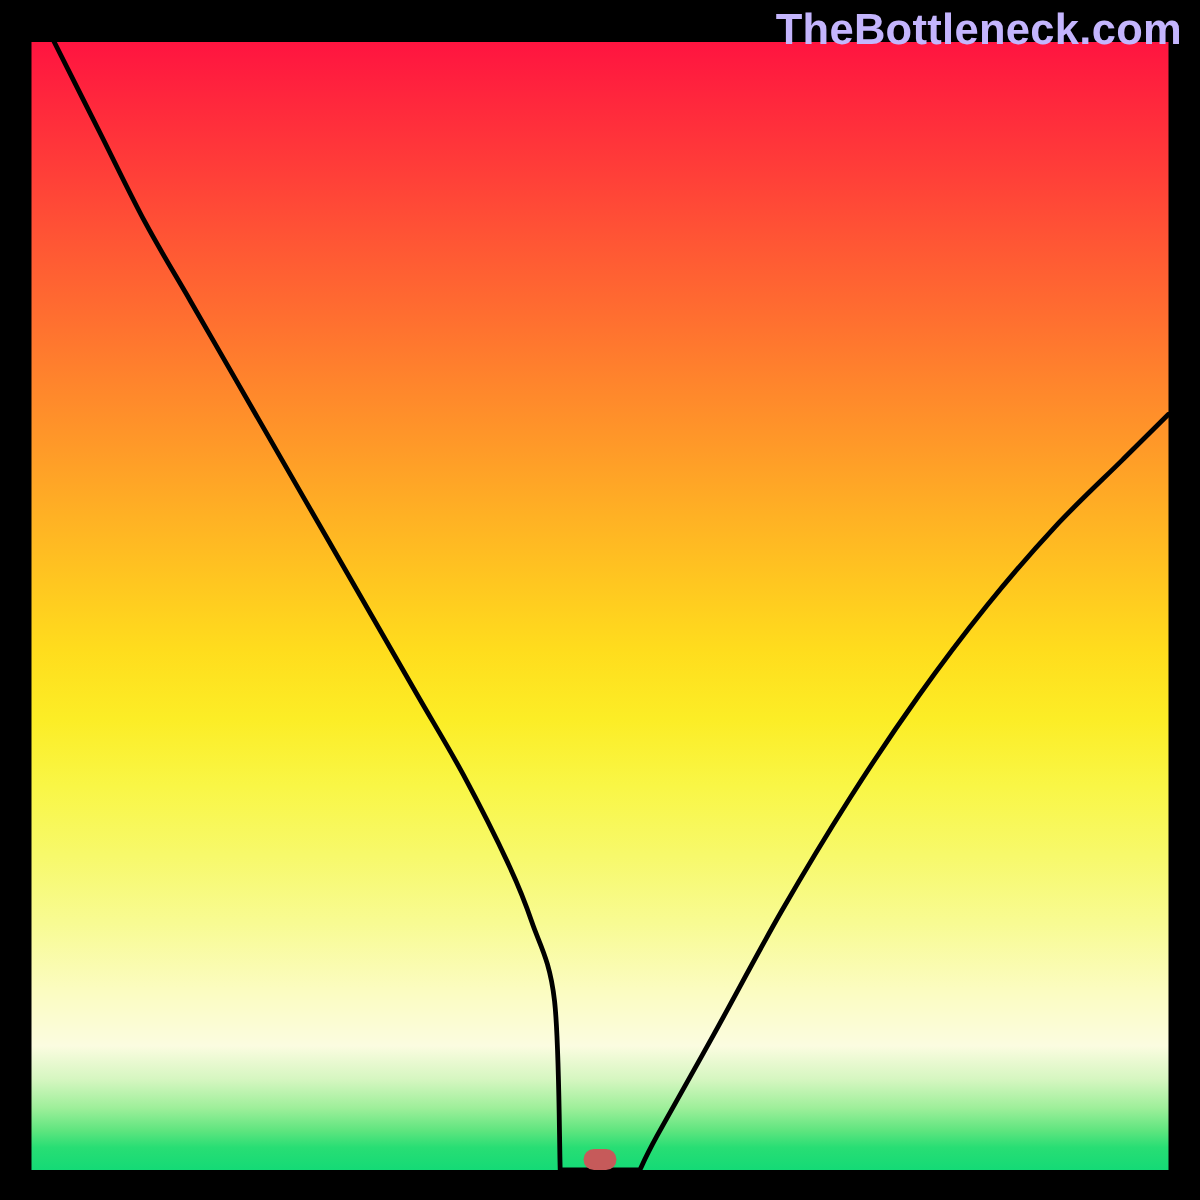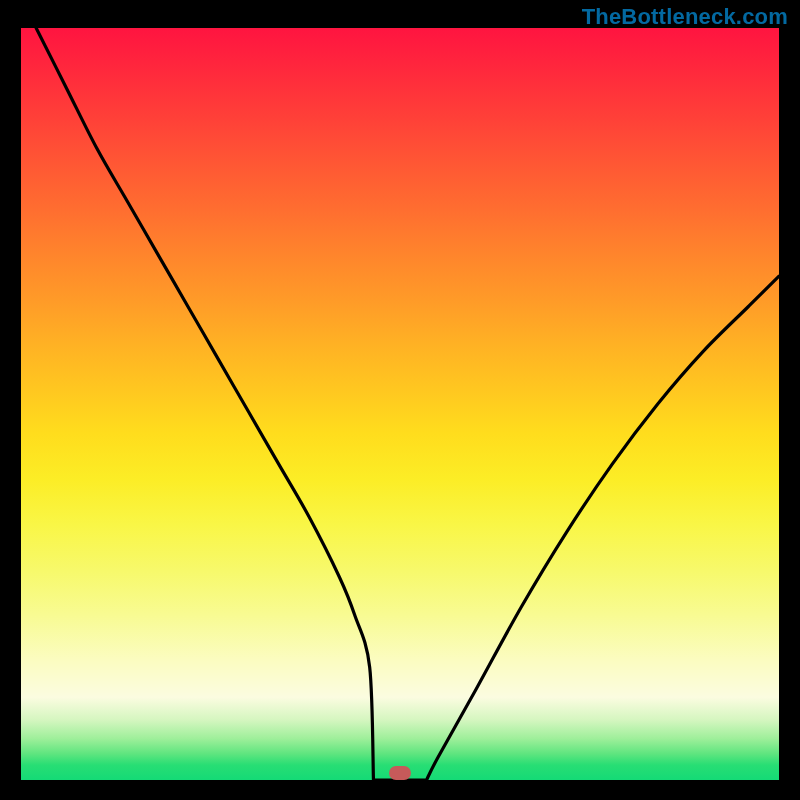--- a/index.html
+++ b/index.html
@@ -14,22 +14,22 @@
   .frame {
     position: relative;
     width: 800px;
     height: 800px;
     background: #000;
   }
   .watermark {
     position: absolute;
     top: 4px;
     right: 12px;
-    color: #0369a1;
-    font-size: 22px;
+    color: #c4b5fd;
+    font-size: 29px;
     font-weight: 600;
     letter-spacing: 0.2px;
     z-index: 10;
     user-select: none;
   }
   .plot {
     position: absolute;
     left: 21px;
     top: 28px;
     width: 758px;

